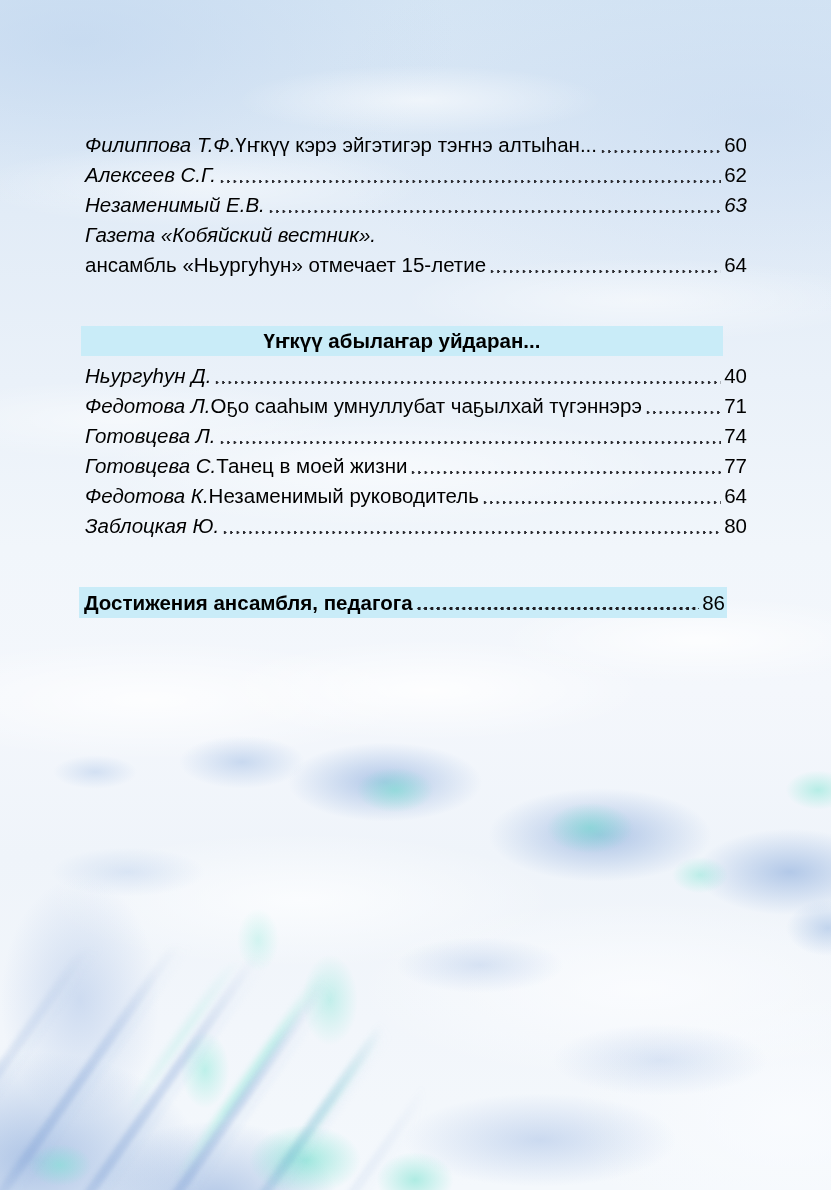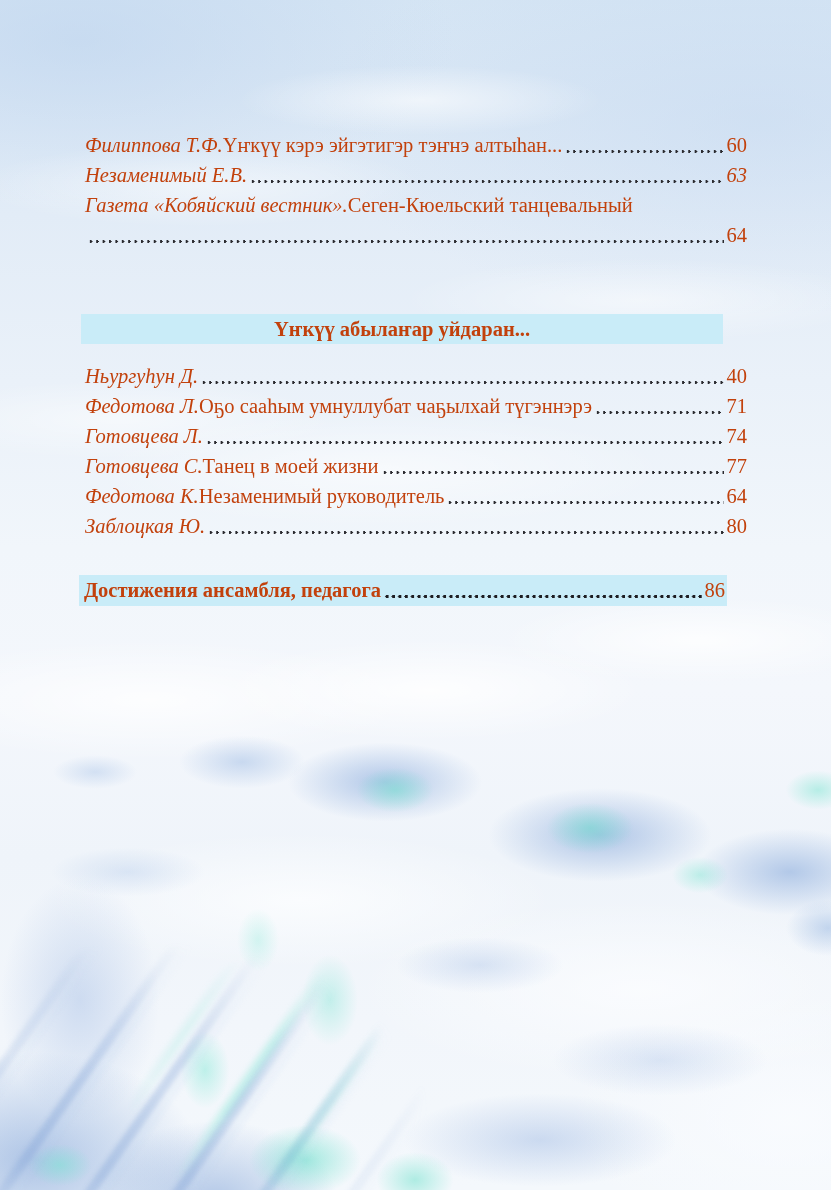--- a/index.html
+++ b/index.html
@@ -1,20 +1,20 @@
 <!DOCTYPE html>
 <html><head>
 <meta charset="utf-8">
 <style>
   html,body { margin:0; padding:0; }
   body { width:835px; height:1190px; }
   .page {
     position:relative; width:831px; height:1190px; overflow:hidden;
-    font-family:Liberation Serif, serif;
-    color:#c2410c;
+    font-family:Liberation Sans, sans-serif;
+    color:#000000;
     background:#eef3fa;
   }
   
   .bg { position:absolute; inset:0;
     background-image:
       
       radial-gradient(ellipse 45px 30px at 60px 1165px,  rgba(120,230,210,0.50), transparent 70%),
       radial-gradient(ellipse 80px 50px at 305px 1160px, rgba(92,220,198,0.55),  transparent 70%),
       radial-gradient(ellipse 55px 40px at 415px 1180px, rgba(105,224,202,0.50), transparent 70%),
       radial-gradient(ellipse 35px 55px at 205px 1070px, rgba(125,232,212,0.45), transparent 70%),
@@ -79,21 +79,21 @@
   #section1 { top:130px; }
   #section2 { top:361px; }
   .row { display:flex; height:30px; line-height:30px; white-space:nowrap; }
   .it { font-style:italic; }
   .leader { flex:1; min-width:10px; align-self:flex-end; height:7px; margin:0 3px 5px 3px;
     background-image:radial-gradient(circle at 3px 3.5px, #2b2b30 1.3px, rgba(0,0,0,0) 1.45px);
     background-size:6.4px 7px; background-repeat:repeat-x; }
   .leader.bold {
     background-image:radial-gradient(circle at 3px 3.5px, #1d1d22 1.6px, rgba(0,0,0,0) 1.75px); }
   .pg { text-align:right; }
-  .heading-band { position:absolute; background:#c9ecf8; }
+  .heading-band { position:absolute; background:#c9ecf8;margin-top:12px; }
   #heading1 { top:314px; left:81px; width:642px; height:30px; line-height:30px;
     text-align:center; font-weight:bold; font-size:20.5px; }
   #heading2 { top:575px; left:79px; width:648px; height:31px; line-height:31px;
     display:flex; font-size:20.5px; padding:0 2px 0 5px; box-sizing:border-box; white-space:nowrap; }
   #heading2 .label { font-weight:bold; }
   #heading2 .leader { margin-bottom:6px; }
 </style>
 </head>
 <body>
 
@@ -101,29 +101,34 @@
   <div class="bg"></div>
 
   <div class="toc-block" id="section1">
     <div class="row">
       <span class="it">Филиппова Т.Ф.</span>
         <span> Үҥкүү кэрэ эйгэтигэр тэҥнэ алтыһан... </span>
       <span class="leader"></span>
       <span class="pg">60</span>
     </div>
     <div class="row">
+      <span class="it">Алексеев С.Г. </span>
+      <span class="leader"></span>
+      <span class="pg">62</span>
+    </div>
+    <div class="row">
       <span class="it">Незаменимый Е.В. </span>
       <span class="leader"></span>
       <span class="pg it">63</span>
     </div>
     <div class="row">
       <span class="it">Газета «Кобяйский вестник».</span>
-        <span> Сеген-Кюельский танцевальный</span>
     </div>
     <div class="row">
+      <span>ансамбль «Ньургуһун» отмечает 15-летие </span>
       <span class="leader"></span>
       <span class="pg">64</span>
     </div>
   </div>
 
   <div class="heading-band" id="heading1">
     <span>Үҥкүү абылаҥар уйдаран...</span>
   </div>
 
   <div class="toc-block" id="section2">

